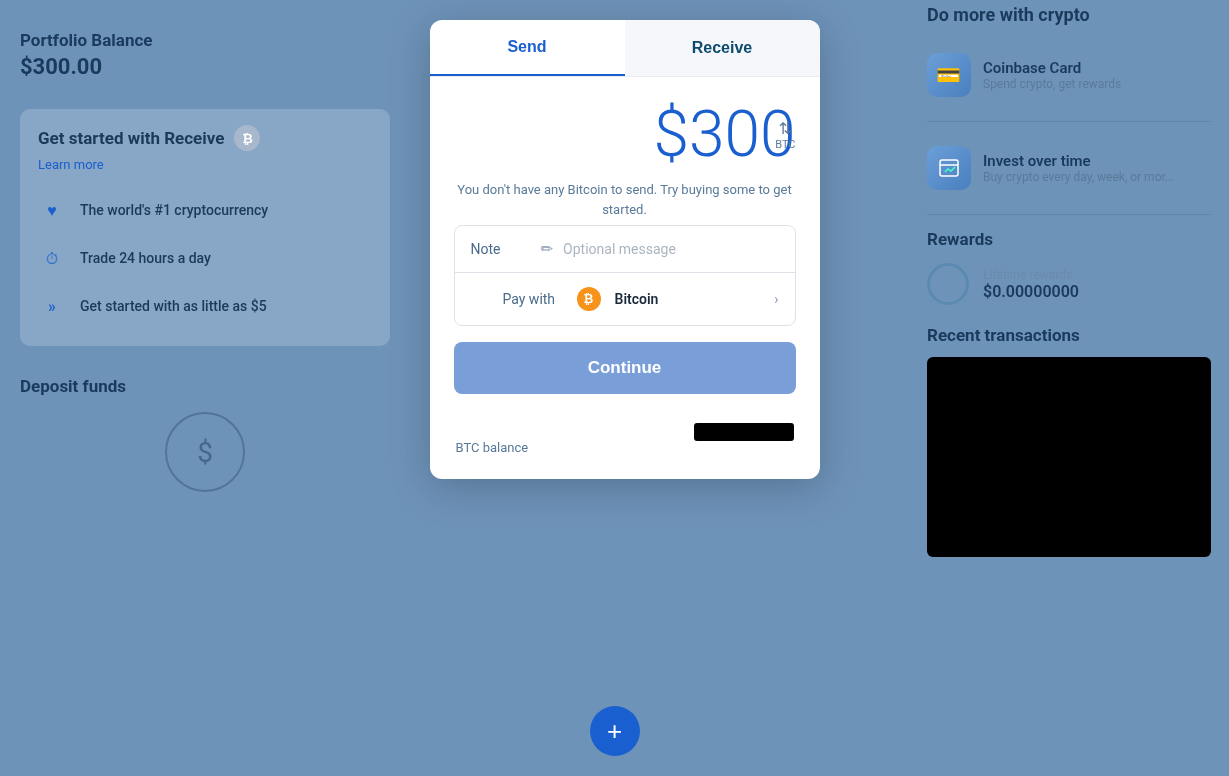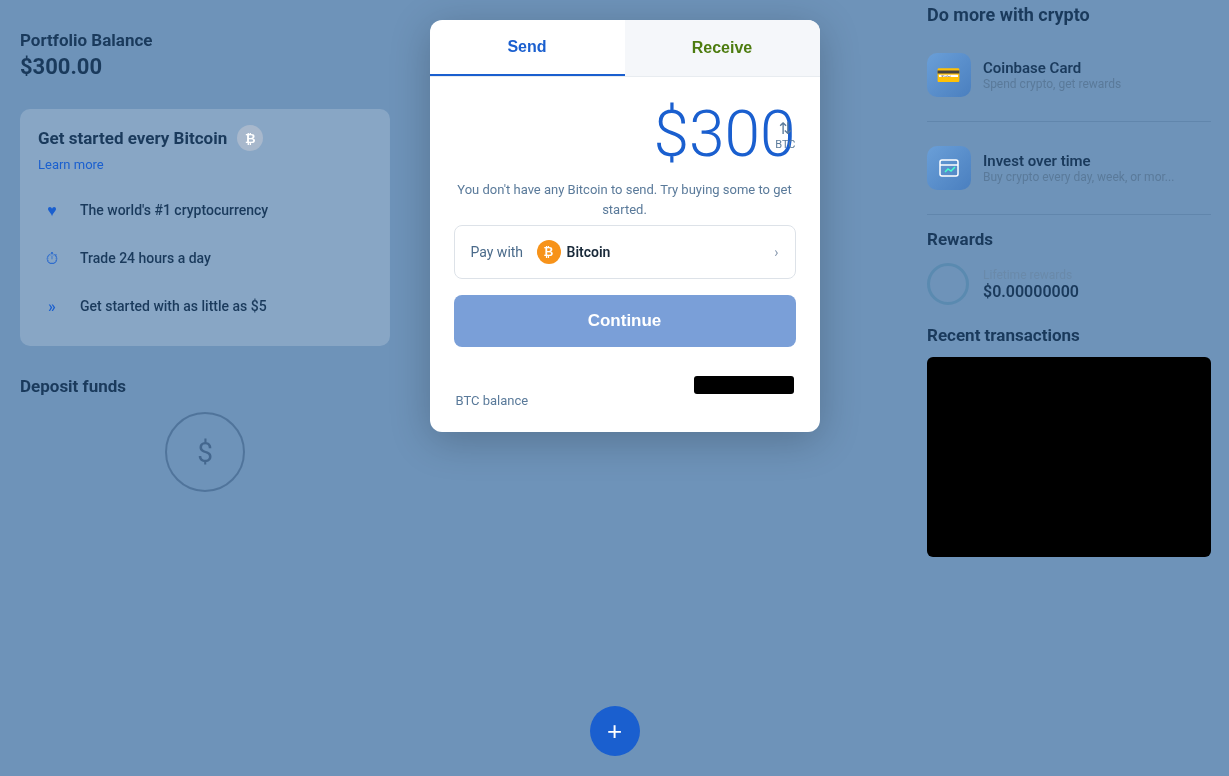--- a/index.html
+++ b/index.html
@@ -273,21 +273,21 @@
       border: none;
       background: transparent;
     }
 
     .modal-tab.active {
       color: #1a5fcf;
       border-bottom: 2px solid #1a5fcf;
     }
 
     .modal-tab.inactive {
-      color: #4d7c0f;
+      color: #0c4a6e;
       background: #f5f7fa;
       text-align: center;
     }
 
     .modal-body {
       padding: 20px 24px 24px;
     }
 
     .amount-display {
       text-align: right;
@@ -367,21 +367,22 @@
 
     .form-placeholder {
       color: #aab5c0;
       font-size: 14px;
     }
 
     .pay-with-row {
       display: flex;
       align-items: center;
       padding: 14px 16px;
-      gap: 6px;
+      gap: 14px;
+      margin-left: 32px;
     }
 
     .pay-with-label {
       font-size: 14px;
       color: #4a6a8a;
       width: 60px;
       flex-shrink: 0;
     }
 
     .bitcoin-icon-circle {
@@ -466,21 +467,21 @@
 <body>
 
 <div class="bg-overlay"></div>
 
 <div class="left-panel">
   <div class="portfolio-balance-label">Portfolio Balance</div>
   <div class="portfolio-balance-value">$300.00</div>
 
   <div class="get-started-section">
     <div class="get-started-header">
-      <span class="get-started-title">Get started every Bitcoin</span>
+      <span class="get-started-title">Get started with Receive</span>
       <div class="bitcoin-badge">₿</div>
     </div>
     <a class="learn-more" href="#">Learn more</a>
     <ul class="feature-list">
       <li class="feature-item">
         <div class="feature-icon" style="color:#1a5fcf;">♥</div>
         <span>The world's #1 cryptocurrency</span>
       </li>
       <li class="feature-item">
         <div class="feature-icon" style="color:#1a5fcf;">⏱</div>
@@ -561,20 +562,25 @@
         </div>
       </div>
 
       
       <p class="warning-text">You don't have any Bitcoin to send. Try buying some to get started.</p>
 
       
       <div class="form-fields">
 
 
+        <div class="form-row">
+          <span class="form-label">Note</span>
+          <span class="form-icon">✏</span>
+          <span class="form-placeholder">Optional message</span>
+        </div>
 
         <div class="pay-with-row">
           <span class="pay-with-label">Pay with</span>
           <div class="bitcoin-icon-circle">₿</div>
           <span class="pay-with-name">Bitcoin</span>
           <span class="chevron-right">›</span>
         </div>
       </div>
 
       

